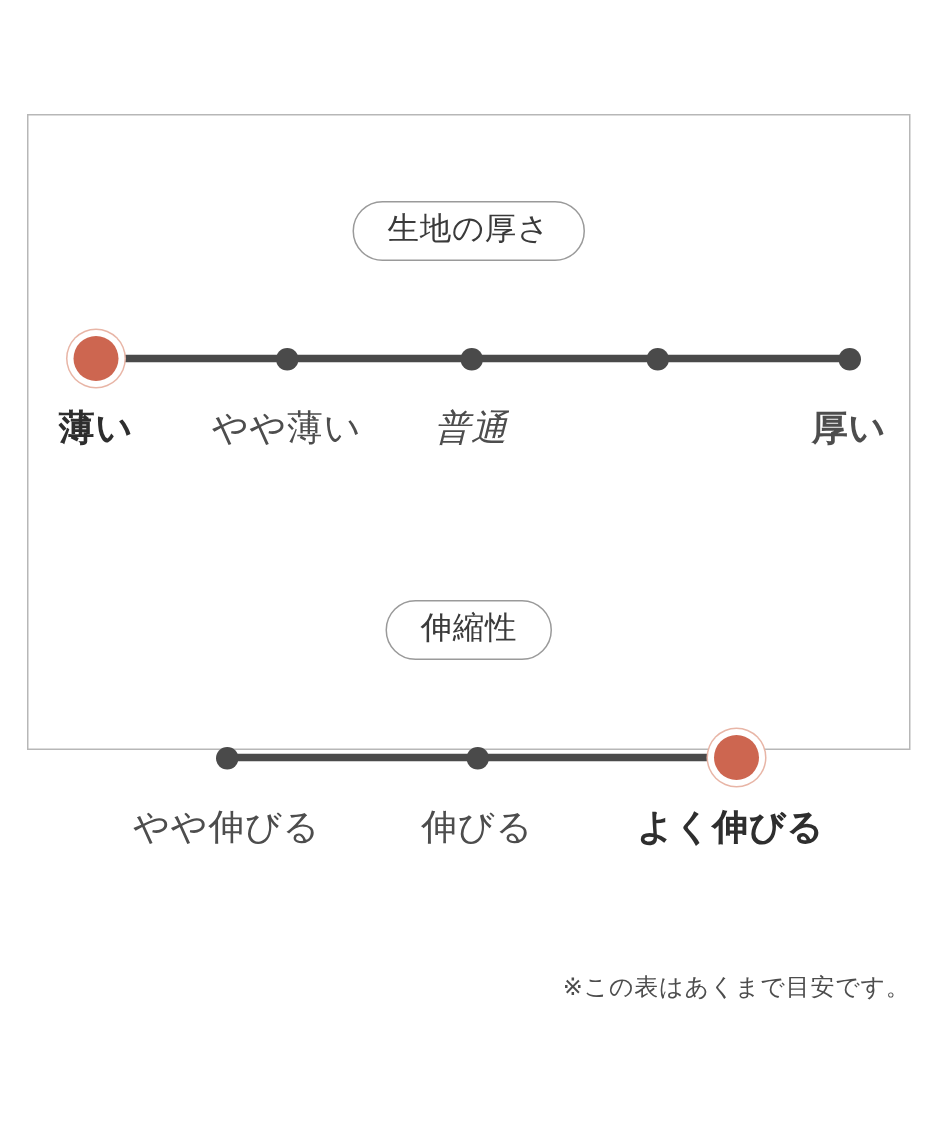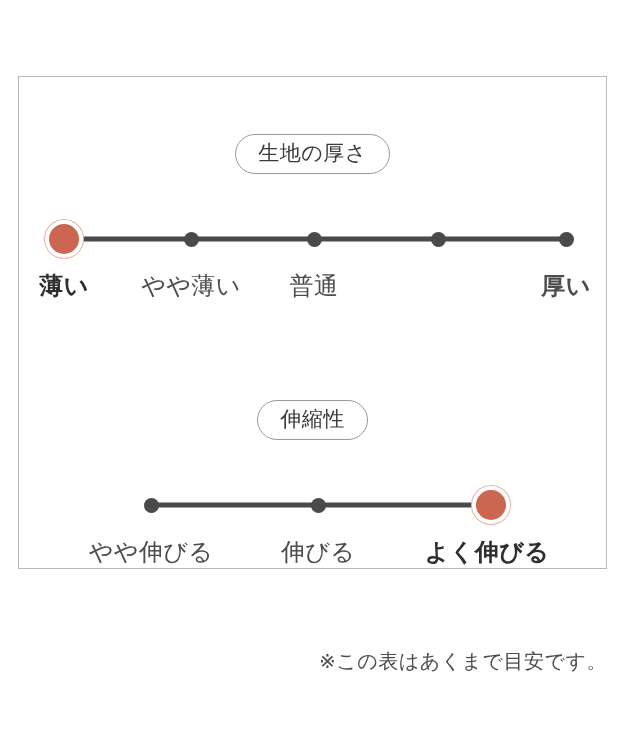--- a/index.html
+++ b/index.html
@@ -14,21 +14,21 @@
     font-family: "Liberation Sans", "DejaVu Sans", sans-serif;
     color: #3c3c3c;
     overflow: hidden;
   }
 
   #spec-card {
     position: absolute;
     left: 18px;
     top: 76px;
     width: 589px;
-    height: 493px;
+    height: 424px;
     border: 1px solid #b7b7b7;
     box-sizing: border-box;
     background: #ffffff;
   }
 
   .scale-block {
     position: absolute;
     left: 0;
     width: 100%;
   }
@@ -106,21 +106,21 @@
   }
   .scale-label.selected {
     font-weight: bold;
     color: #2e2e2e;
   }
 
   #footnote {
     position: absolute;
     right: 18px;
     top: 648px;
-    font-size: 20px;
+    font-size: 16px;
     color: #4d4d4d;
     letter-spacing: 0.5px;
     white-space: nowrap;
   }
 </style>
 </head>
 <body>
 
 <div id="spec-card">
 
@@ -132,21 +132,21 @@
       <div class="track-line" id="thickness-line" style="left: 45px; width: 502px;"></div>
     <div class="dot selected" style="left: 45px;"></div>
         <div class="dot" style="left: 172px;"></div>
         <div class="dot" style="left: 295px;"></div>
         <div class="dot" style="left: 419px;"></div>
         <div class="dot" style="left: 547px;"></div>
       </div>
     <div class="labels" id="thickness-labels">
         <div class="scale-label selected" style="left: 45px;">薄い</div>
         <div class="scale-label" style="left: 172px;">やや薄い</div>
-        <div class="scale-label" style="left: 295px;">普通</div>
+        <div class="scale-label" style="left: 295px; font-style: italic;">普通</div>
         <div class="scale-label" style="left: 547px; font-weight: bold;">厚い</div>
       </div>
   </div>
 
   <div class="scale-block" id="stretch-block">
     <div class="pill-row">
       <div class="title-pill">伸縮性</div>
     </div>
     <div class="track-wrap" id="stretch-track-wrap">
       <div class="track-line" id="stretch-line" style="left: 132px; width: 340px;"></div>

